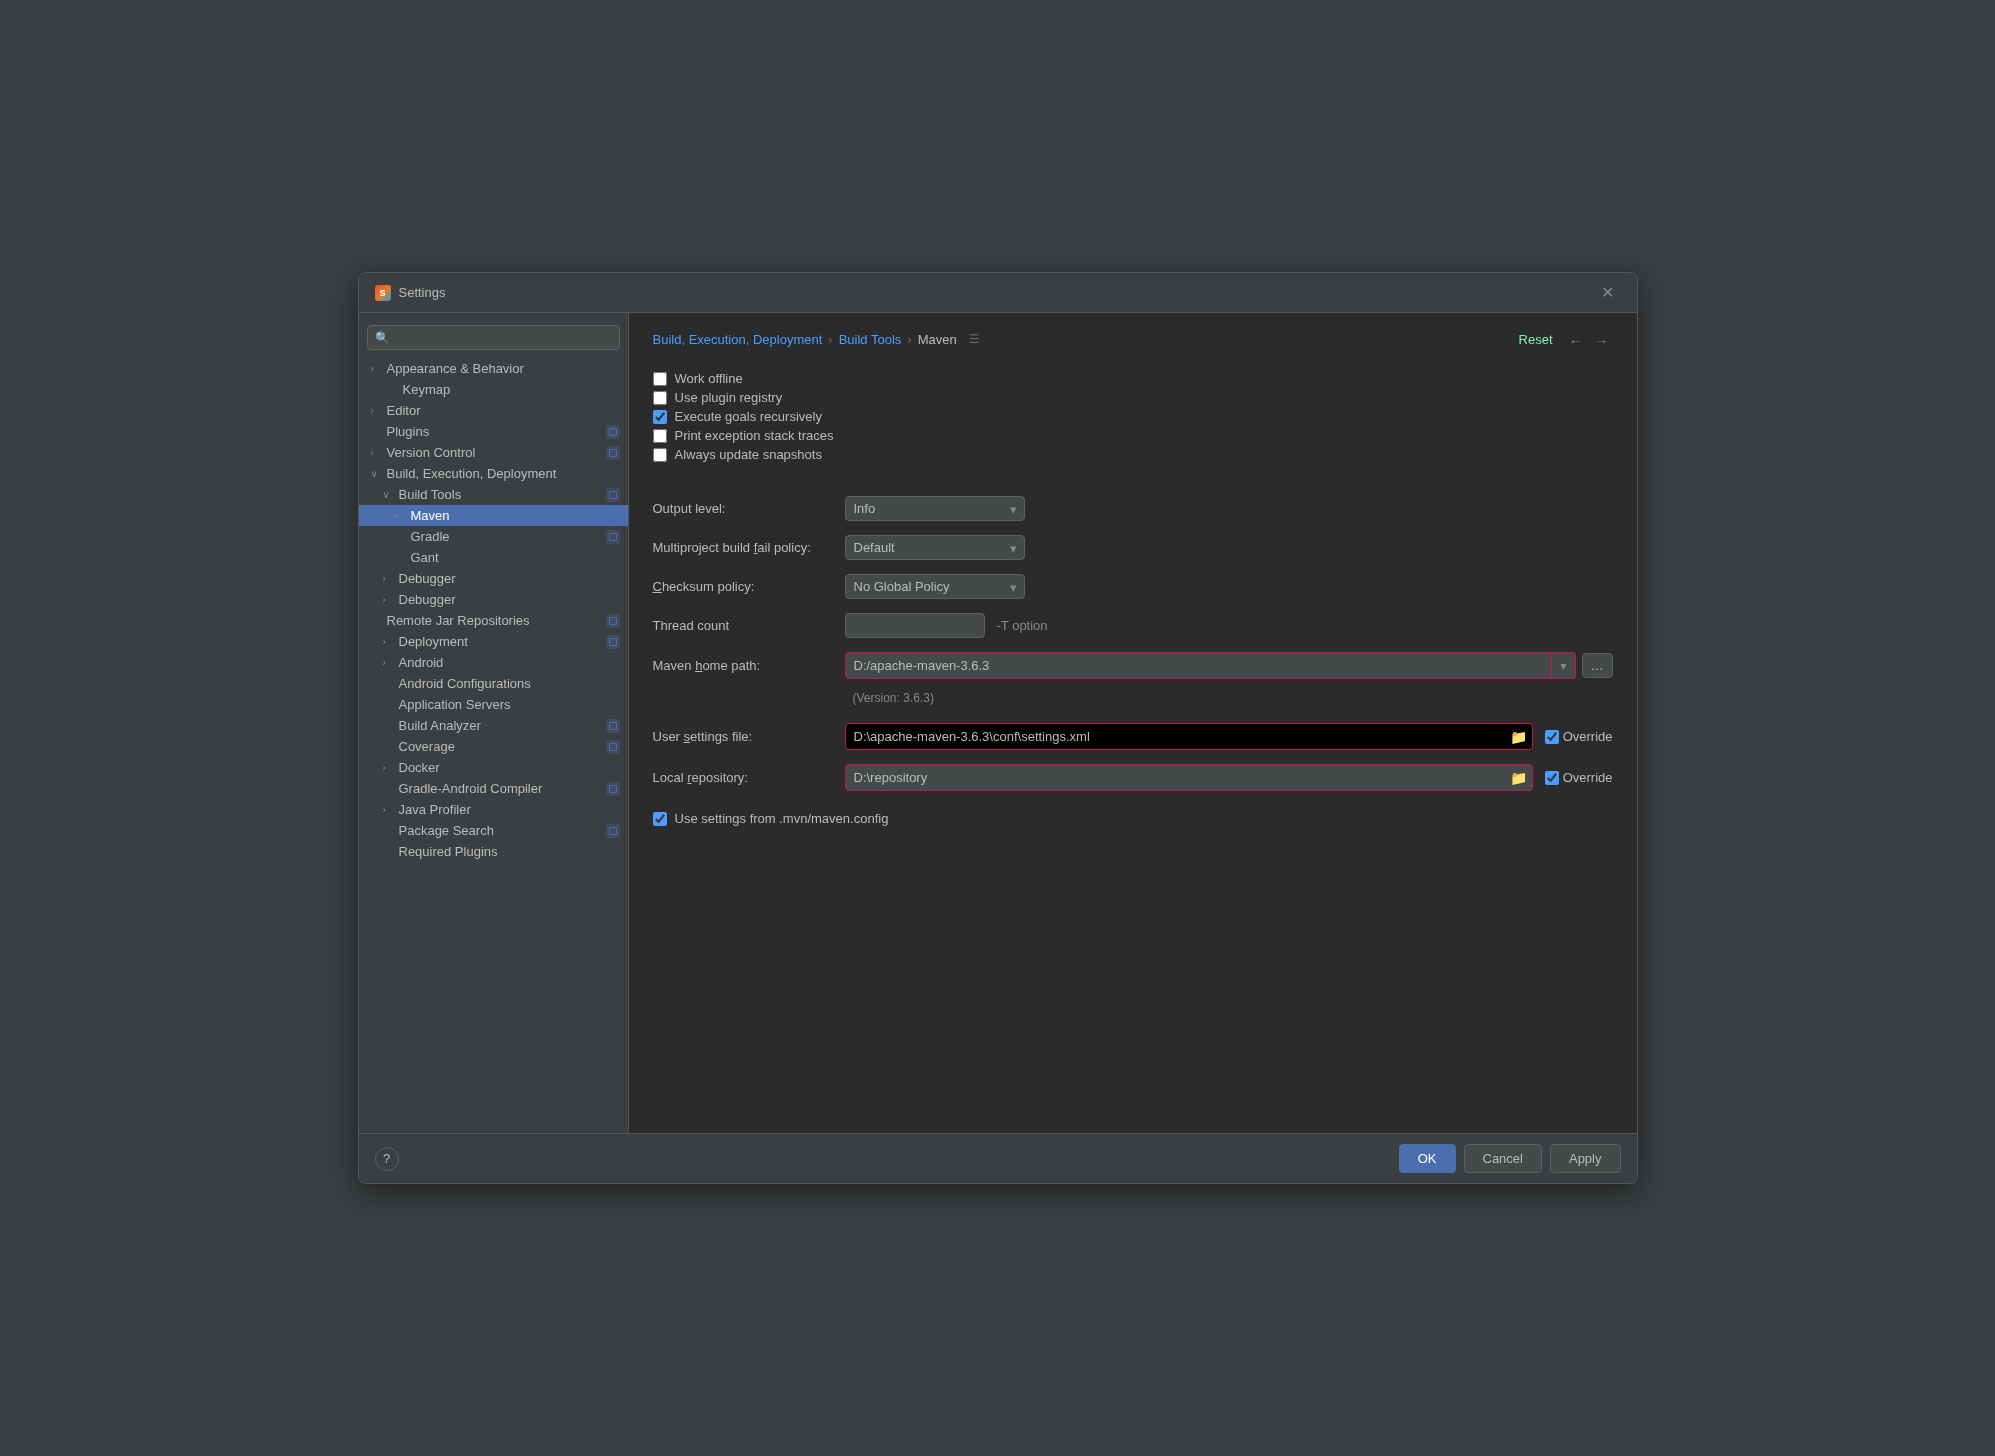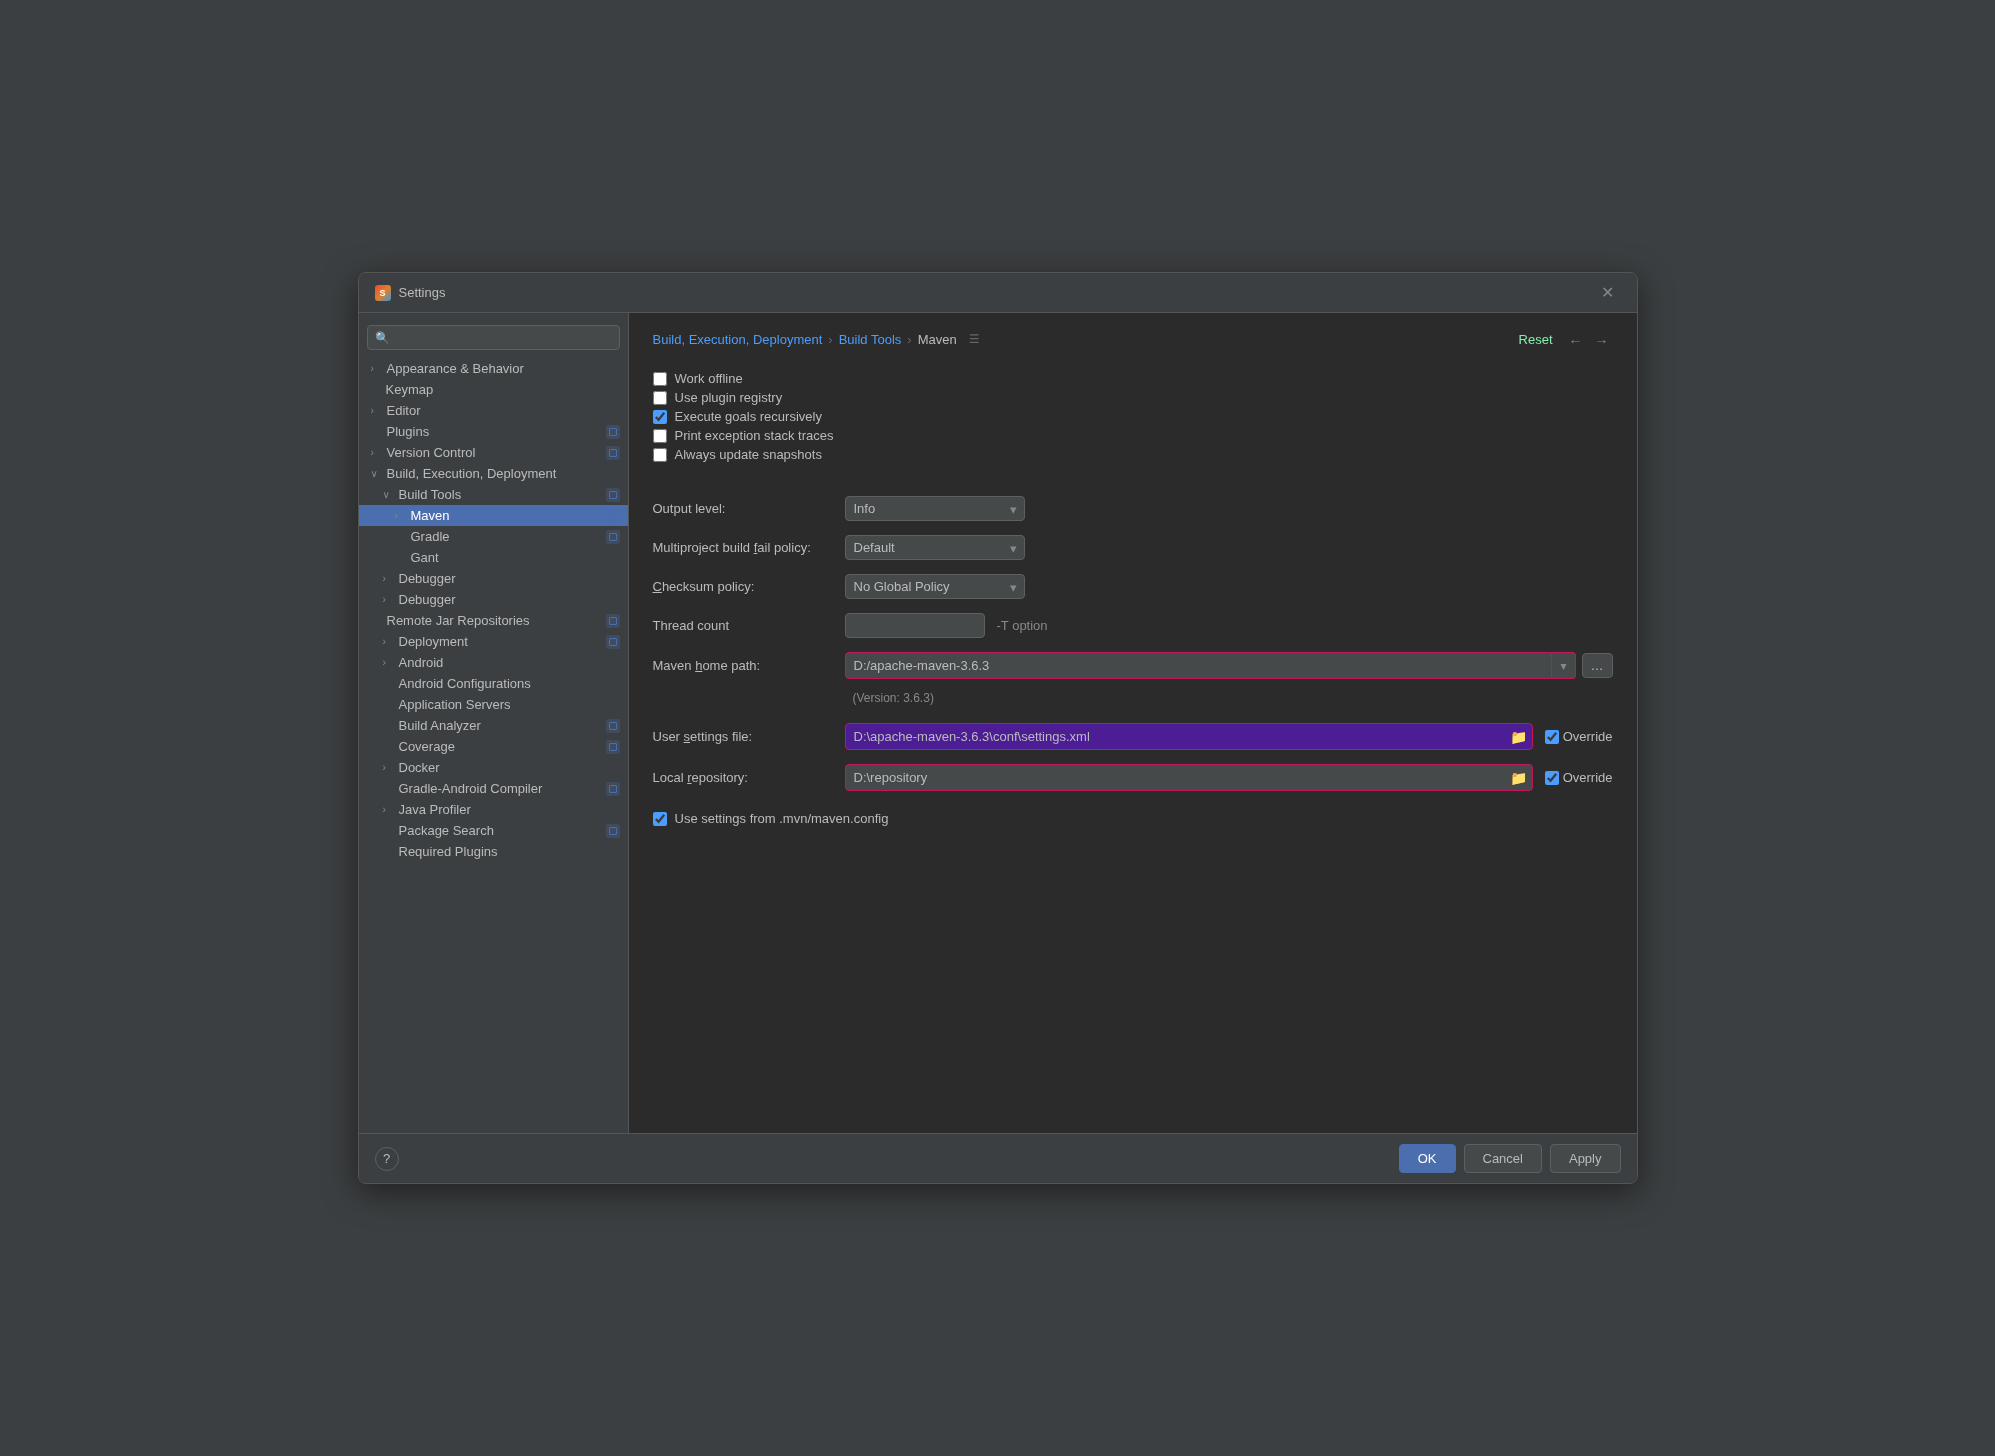--- a/index.html
+++ b/index.html
@@ -297,21 +297,21 @@
       display: flex; align-items: center;
     }
     .user-settings-wrap {
       display: flex;
       flex: 1;
       gap: 6px;
       align-items: center;
       border: 1px solid #c2185b;
       border-radius: 4px;
       padding: 2px 4px;
-      background: #4c1d95;
+      background: #000000;
     }
     .user-settings-input {
       flex: 1;
       background: none;
       border: none;
       outline: none;
       color: #bbb;
       font-size: 13px;
       padding: 3px 4px;
     }
@@ -354,21 +354,21 @@
       <div class="search-box">
         <span class="search-icon">🔍</span>
         <input type="text" placeholder="" style="">
       </div>
 
       <div id="sidebar-nav">
           <div class="nav-item" style="padding-left: 12px;">
             <span class="arrow">›</span>
             <span>Appearance &amp; Behavior</span>
           </div>
-          <div class="nav-item" style="padding-left: 11px;">
+          <div class="nav-item" style="padding-left: 28px;">
             <span style="width: 12px; display: inline-block;"></span>
             <span>Keymap</span>
           </div>
           <div class="nav-item" style="padding-left: 12px;">
             <span class="arrow">›</span>
             <span>Editor</span>
           </div>
           <div class="nav-item" style="padding-left: 12px;">
             <span style="width: 12px; display: inline-block;"></span>
             <span>Plugins</span>

